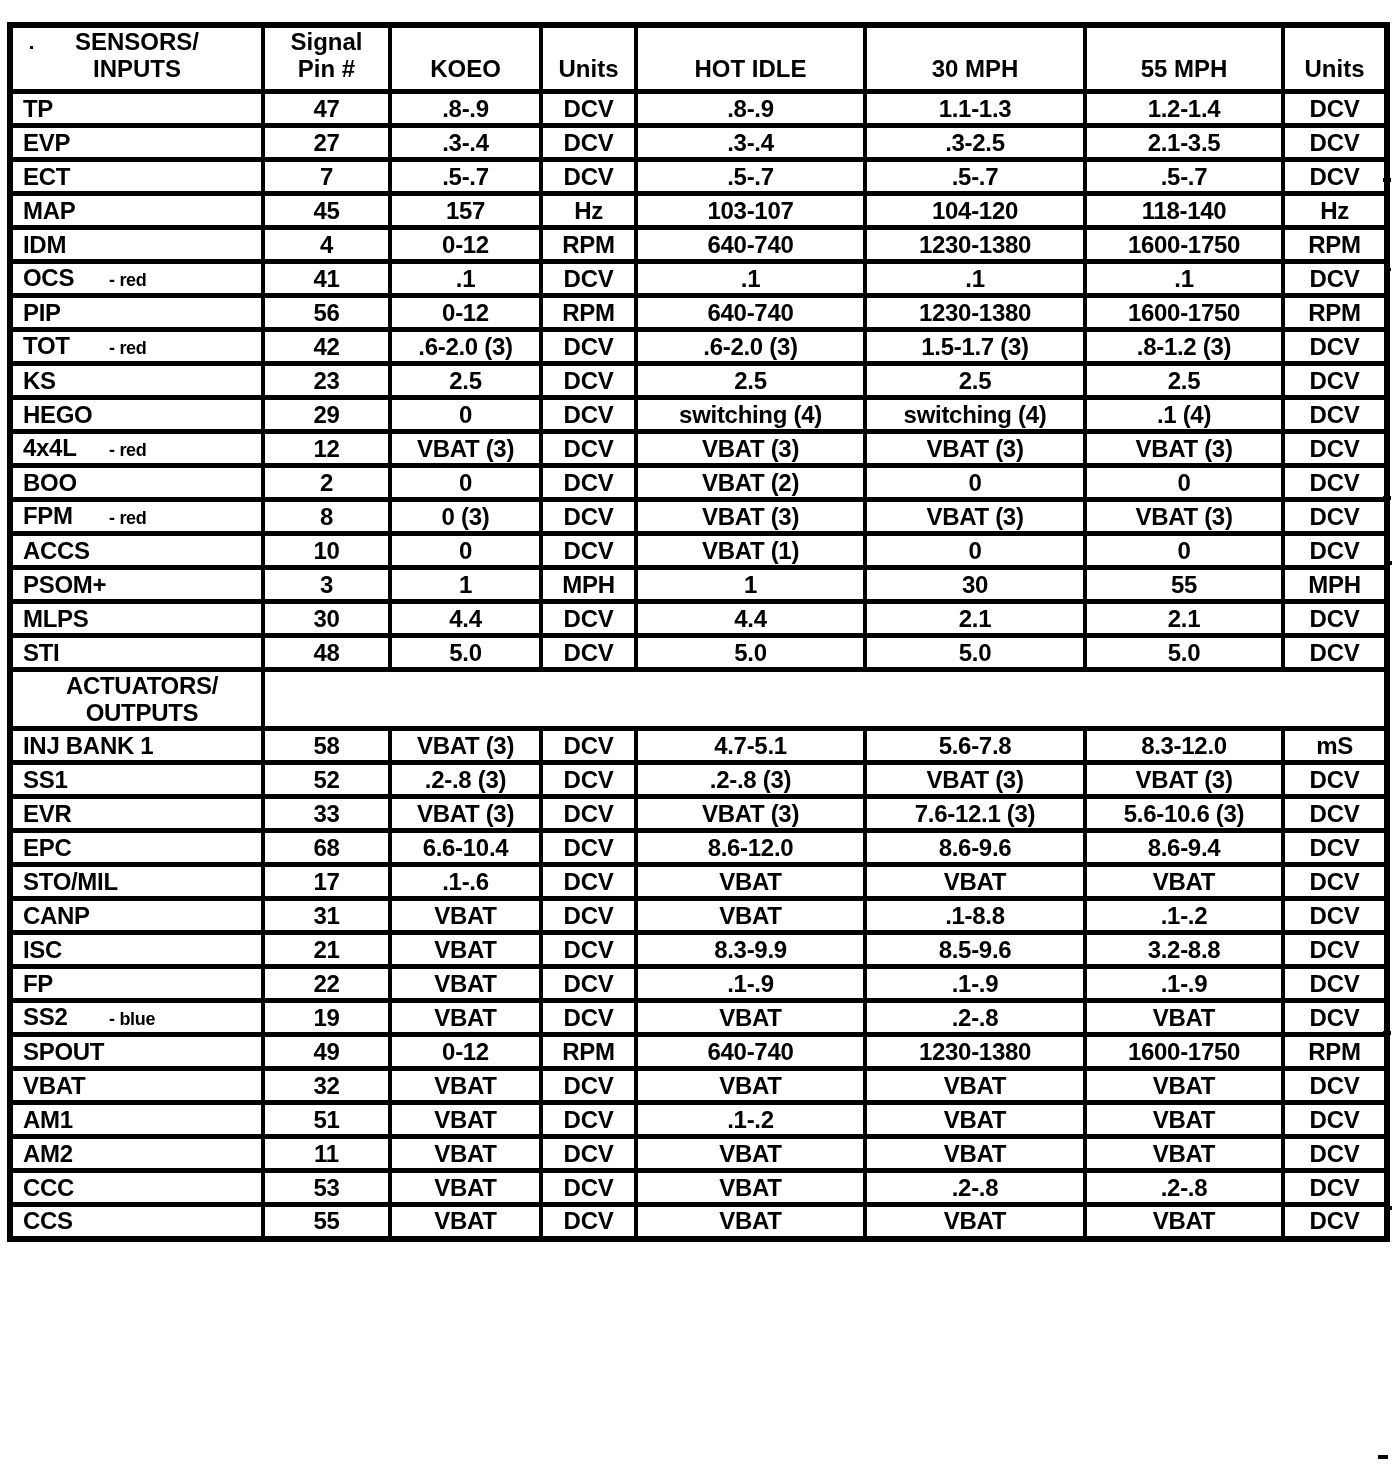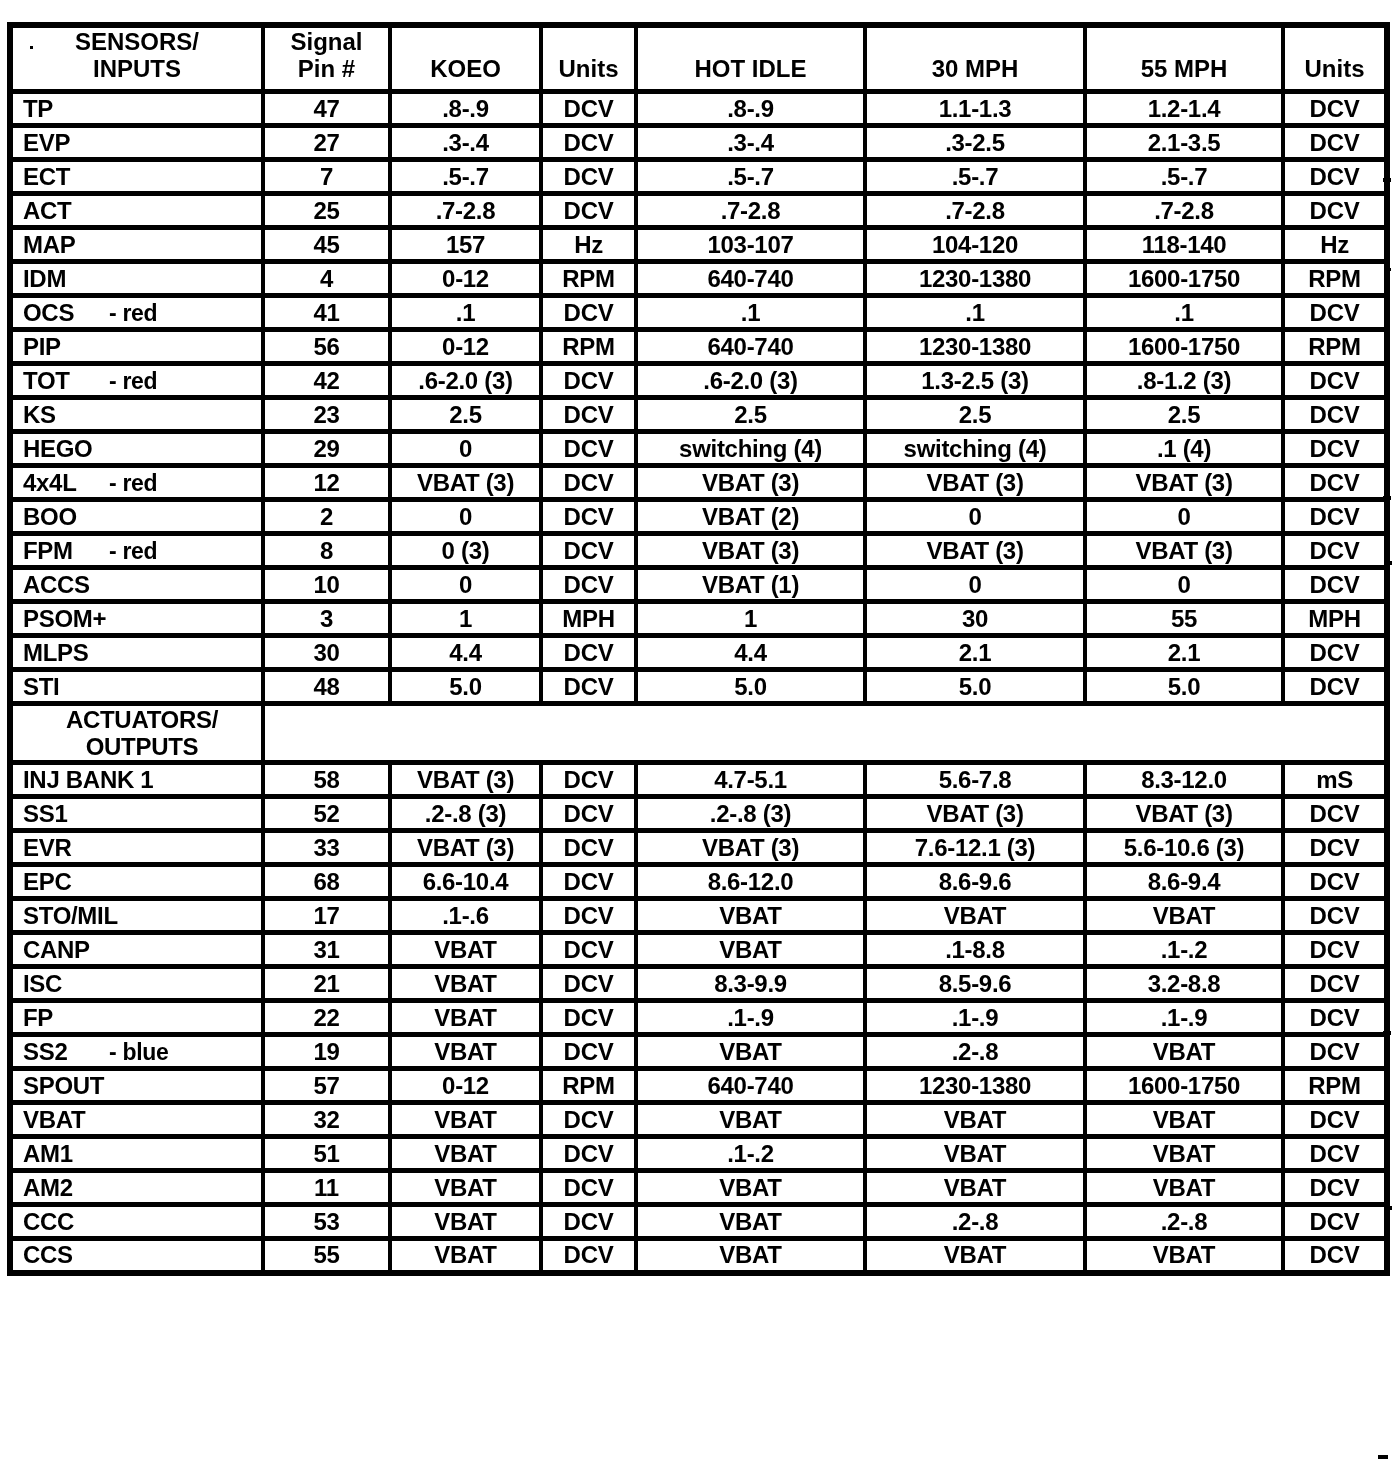--- a/index.html
+++ b/index.html
@@ -38,21 +38,21 @@
     font-size:24px;line-height:26px;
     text-align:center;vertical-align:middle;
     letter-spacing:-0.3px;
   }
   td.c-name{
     text-align:left;padding-left:10px;
     white-space:nowrap;
     margin-top:24px;
   }
   .sensor-label{display:inline-block;min-width:86px;}
-  .wire-label{display:inline-block;font-size:23px;}
+  .wire-label{display:inline-block;font-size:18px;}
   td.section-cell{
     text-align:center;padding-left:10px;
     white-space:pre-line;
     font-size:24px;line-height:27px;
     vertical-align:middle;
   }
   td.section-blank{background:#fff;}
   .mark{position:absolute;background:#000;}
 </style>
 </head>
@@ -110,30 +110,20 @@
           <td class="c-name"><span class="sensor-label">ECT</span></td>
           <td>7</td>
           <td>.5-.7</td>
           <td>DCV</td>
           <td>.5-.7</td>
           <td>.5-.7</td>
           <td>.5-.7</td>
           <td>DCV</td>
         </tr>
         <tr class="data-row">
-          <td class="c-name"><span class="sensor-label">ACT</span></td>
-          <td>25</td>
-          <td>.7-2.8</td>
-          <td>DCV</td>
-          <td>.7-2.8</td>
-          <td>.7-2.8</td>
-          <td>.7-2.8</td>
-          <td>DCV</td>
-        </tr>
-        <tr class="data-row">
           <td class="c-name"><span class="sensor-label">MAP</span></td>
           <td>45</td>
           <td>157</td>
           <td>Hz</td>
           <td>103-107</td>
           <td>104-120</td>
           <td>118-140</td>
           <td>Hz</td>
         </tr>
         <tr class="data-row">
@@ -165,21 +155,21 @@
           <td>1230-1380</td>
           <td>1600-1750</td>
           <td>RPM</td>
         </tr>
         <tr class="data-row">
           <td class="c-name"><span class="sensor-label">TOT</span><span class="wire-label">- red</span></td>
           <td>42</td>
           <td>.6-2.0 (3)</td>
           <td>DCV</td>
           <td>.6-2.0 (3)</td>
-          <td>1.3-2.5 (3)</td>
+          <td>1.5-1.7 (3)</td>
           <td>.8-1.2 (3)</td>
           <td>DCV</td>
         </tr>
         <tr class="data-row">
           <td class="c-name"><span class="sensor-label">KS</span></td>
           <td>23</td>
           <td>2.5</td>
           <td>DCV</td>
           <td>2.5</td>
           <td>2.5</td>
@@ -360,21 +350,21 @@
           <td>19</td>
           <td>VBAT</td>
           <td>DCV</td>
           <td>VBAT</td>
           <td>.2-.8</td>
           <td>VBAT</td>
           <td>DCV</td>
         </tr>
         <tr class="data-row">
           <td class="c-name"><span class="sensor-label">SPOUT</span></td>
-          <td>57</td>
+          <td>49</td>
           <td>0-12</td>
           <td>RPM</td>
           <td>640-740</td>
           <td>1230-1380</td>
           <td>1600-1750</td>
           <td>RPM</td>
         </tr>
         <tr class="data-row">
           <td class="c-name"><span class="sensor-label">VBAT</span></td>
           <td>32</td>

